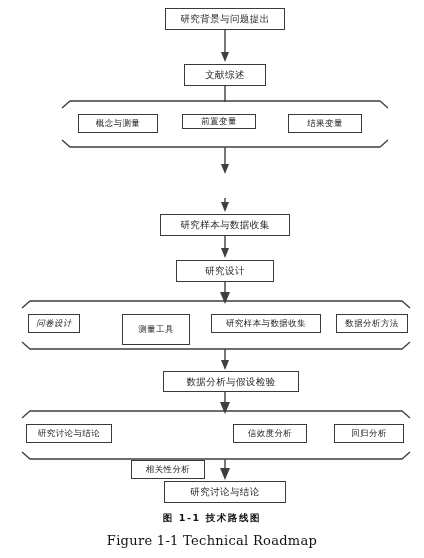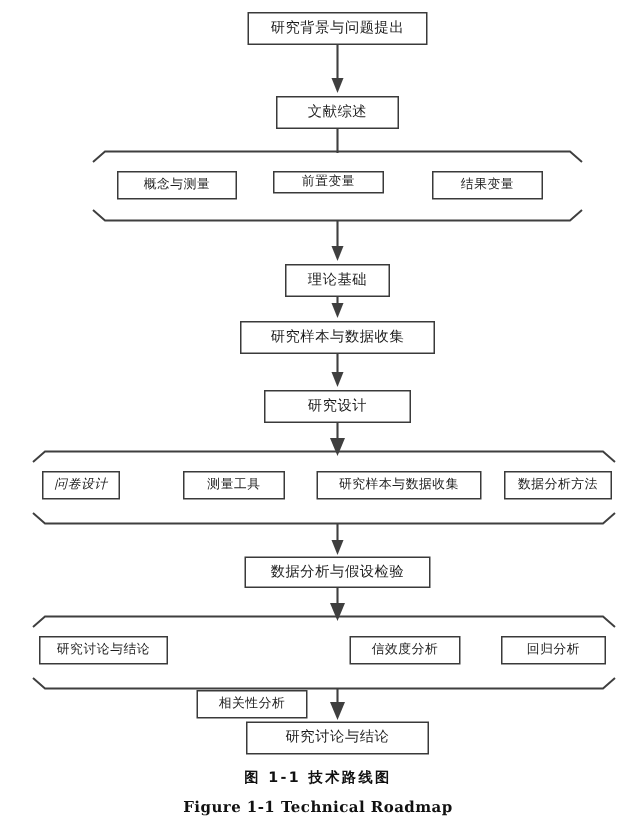--- a/index.html
+++ b/index.html
@@ -49,22 +49,22 @@
     text-align: center;
     color: #111111;
   }
   .caption.cn {
     font-size: 9.5px;
     font-weight: bold;
     letter-spacing: 1.6px;
     font-family: "DejaVu Sans", "Liberation Sans", sans-serif;
   }
   .caption.en {
-    font-size: 10px;
-    font-weight: bold;
+    font-size: 13px;
+    font-weight: normal;
     letter-spacing: 0.3px;
     font-family: "DejaVu Serif", "Liberation Serif", serif;
   }
   svg.wires {
     position: absolute;
     left: 0;
     top: 0;
     width: 424px;
     height: 558px;
     pointer-events: none;
@@ -120,39 +120,38 @@
     <polyline points="22,452 30,459 402,459 410,452" stroke-width="1.3"></polyline>
 
     <line x1="225" y1="459" x2="225" y2="472" stroke-width="1.4"></line>
     <polygon points="225,480 220,468 230,468"></polygon>
   </svg>
 
   <div class="node main" style="left:165px; top:8px; width:120px; height:22px;">研究背景与问题提出</div>
 
   <div class="node main" style="left:184px; top:64px; width:82px; height:22px;">文献综述</div>
 
-  <div class="node main" style="left:190px; top:176px; width:70px; height:22px;">理论基础</div>
 
   <div class="node main" style="left:160px; top:214px; width:130px; height:22px;">研究样本与数据收集</div>
 
   <div class="node main" style="left:176px; top:260px; width:98px; height:22px;">研究设计</div>
 
-  <div class="node main" style="left:163px; top:371px; width:124px; height:21px;">数据分析与假设检验</div>
+  <div class="node main" style="left:163px; top:371px; width:136px; height:21px;">数据分析与假设检验</div>
 
   <div class="node main" style="left:164px; top:481px; width:122px; height:22px;">研究讨论与结论</div>
 
   <div class="node branch" style="left:78px; top:114px; width:80px; height:19px;">概念与测量</div>
 
   <div class="node branch" style="left:182px; top:114px; width:74px; height:15px;">前置变量</div>
 
   <div class="node branch" style="left:288px; top:114px; width:74px; height:19px;">结果变量</div>
 
   <div class="node branch" style="left:28px; top:314px; width:52px; height:19px;font-style:italic;">问卷设计</div>
 
-  <div class="node branch" style="left:122px; top:314px; width:68px; height:19px;">测量工具</div>
+  <div class="node branch" style="left:122px; top:314px; width:68px; height:31px;">测量工具</div>
 
   <div class="node branch" style="left:211px; top:314px; width:110px; height:19px;">研究样本与数据收集</div>
 
   <div class="node branch" style="left:336px; top:314px; width:72px; height:19px;">数据分析方法</div>
 
   <div class="node branch" style="left:26px; top:424px; width:86px; height:19px;">研究讨论与结论</div>
 
   <div class="node branch" style="left:131px; top:424px; width:74px; height:19px;margin-top:36px;">相关性分析</div>
 
   <div class="node branch" style="left:233px; top:424px; width:74px; height:19px;">信效度分析</div>

